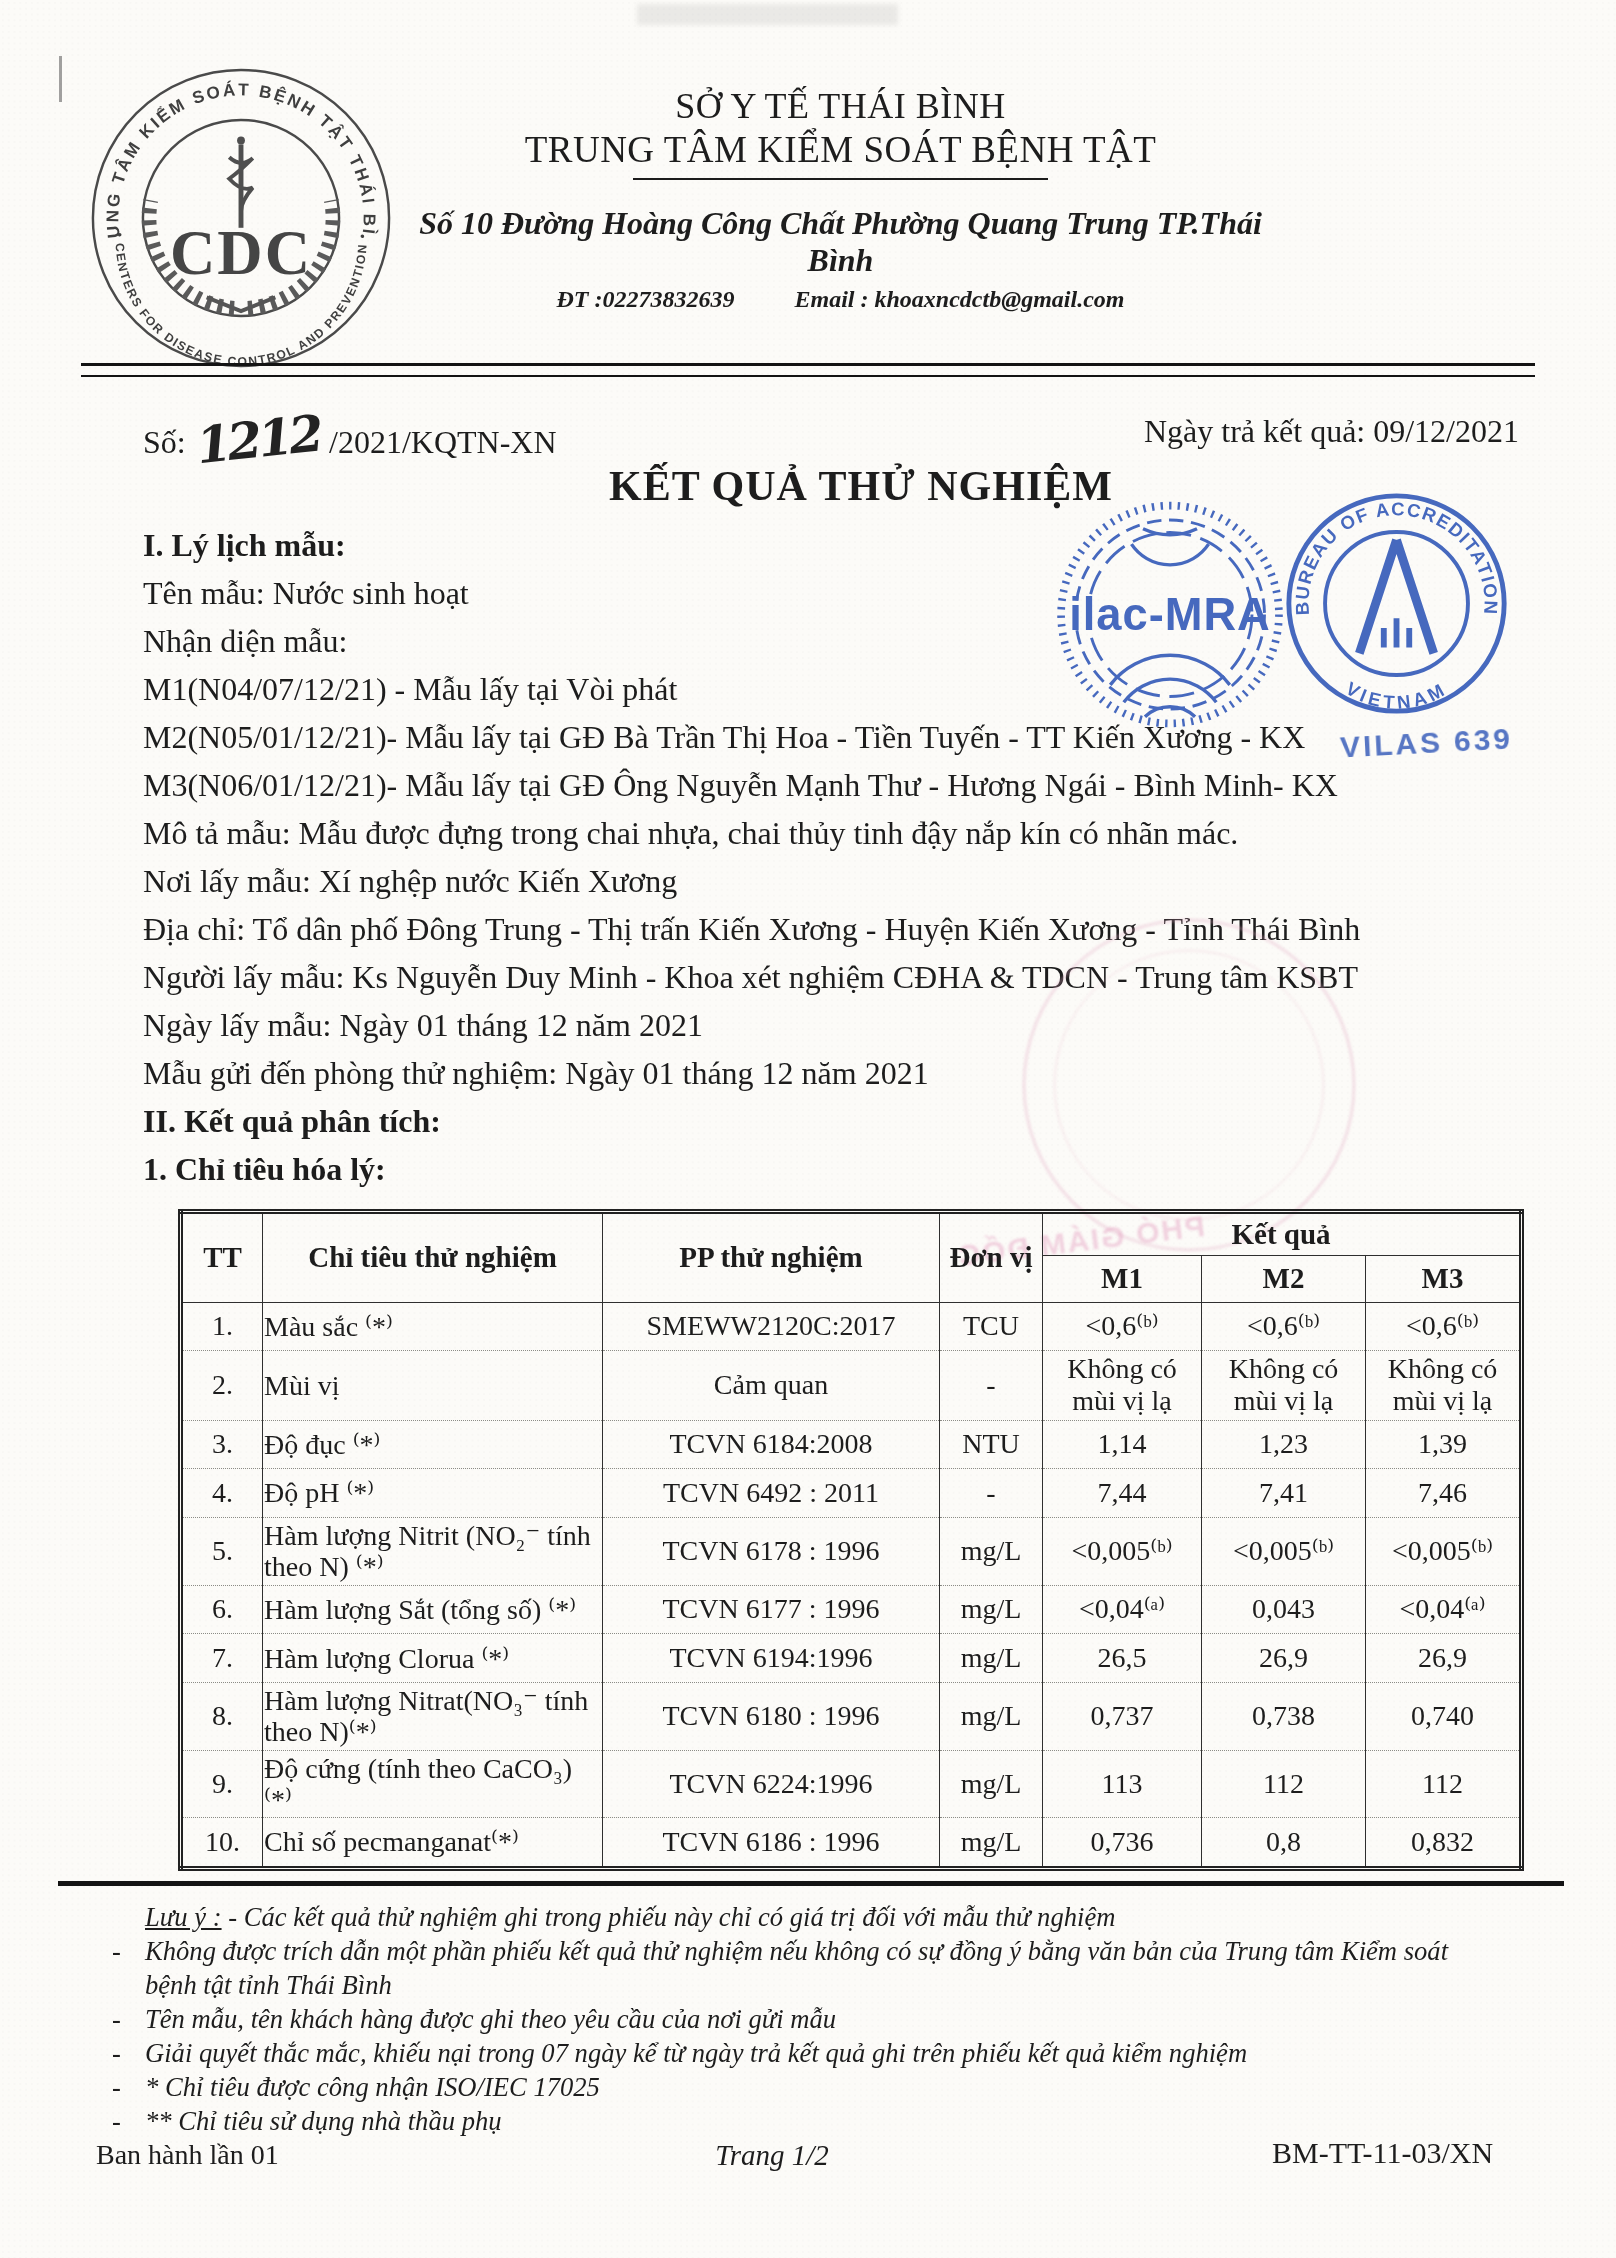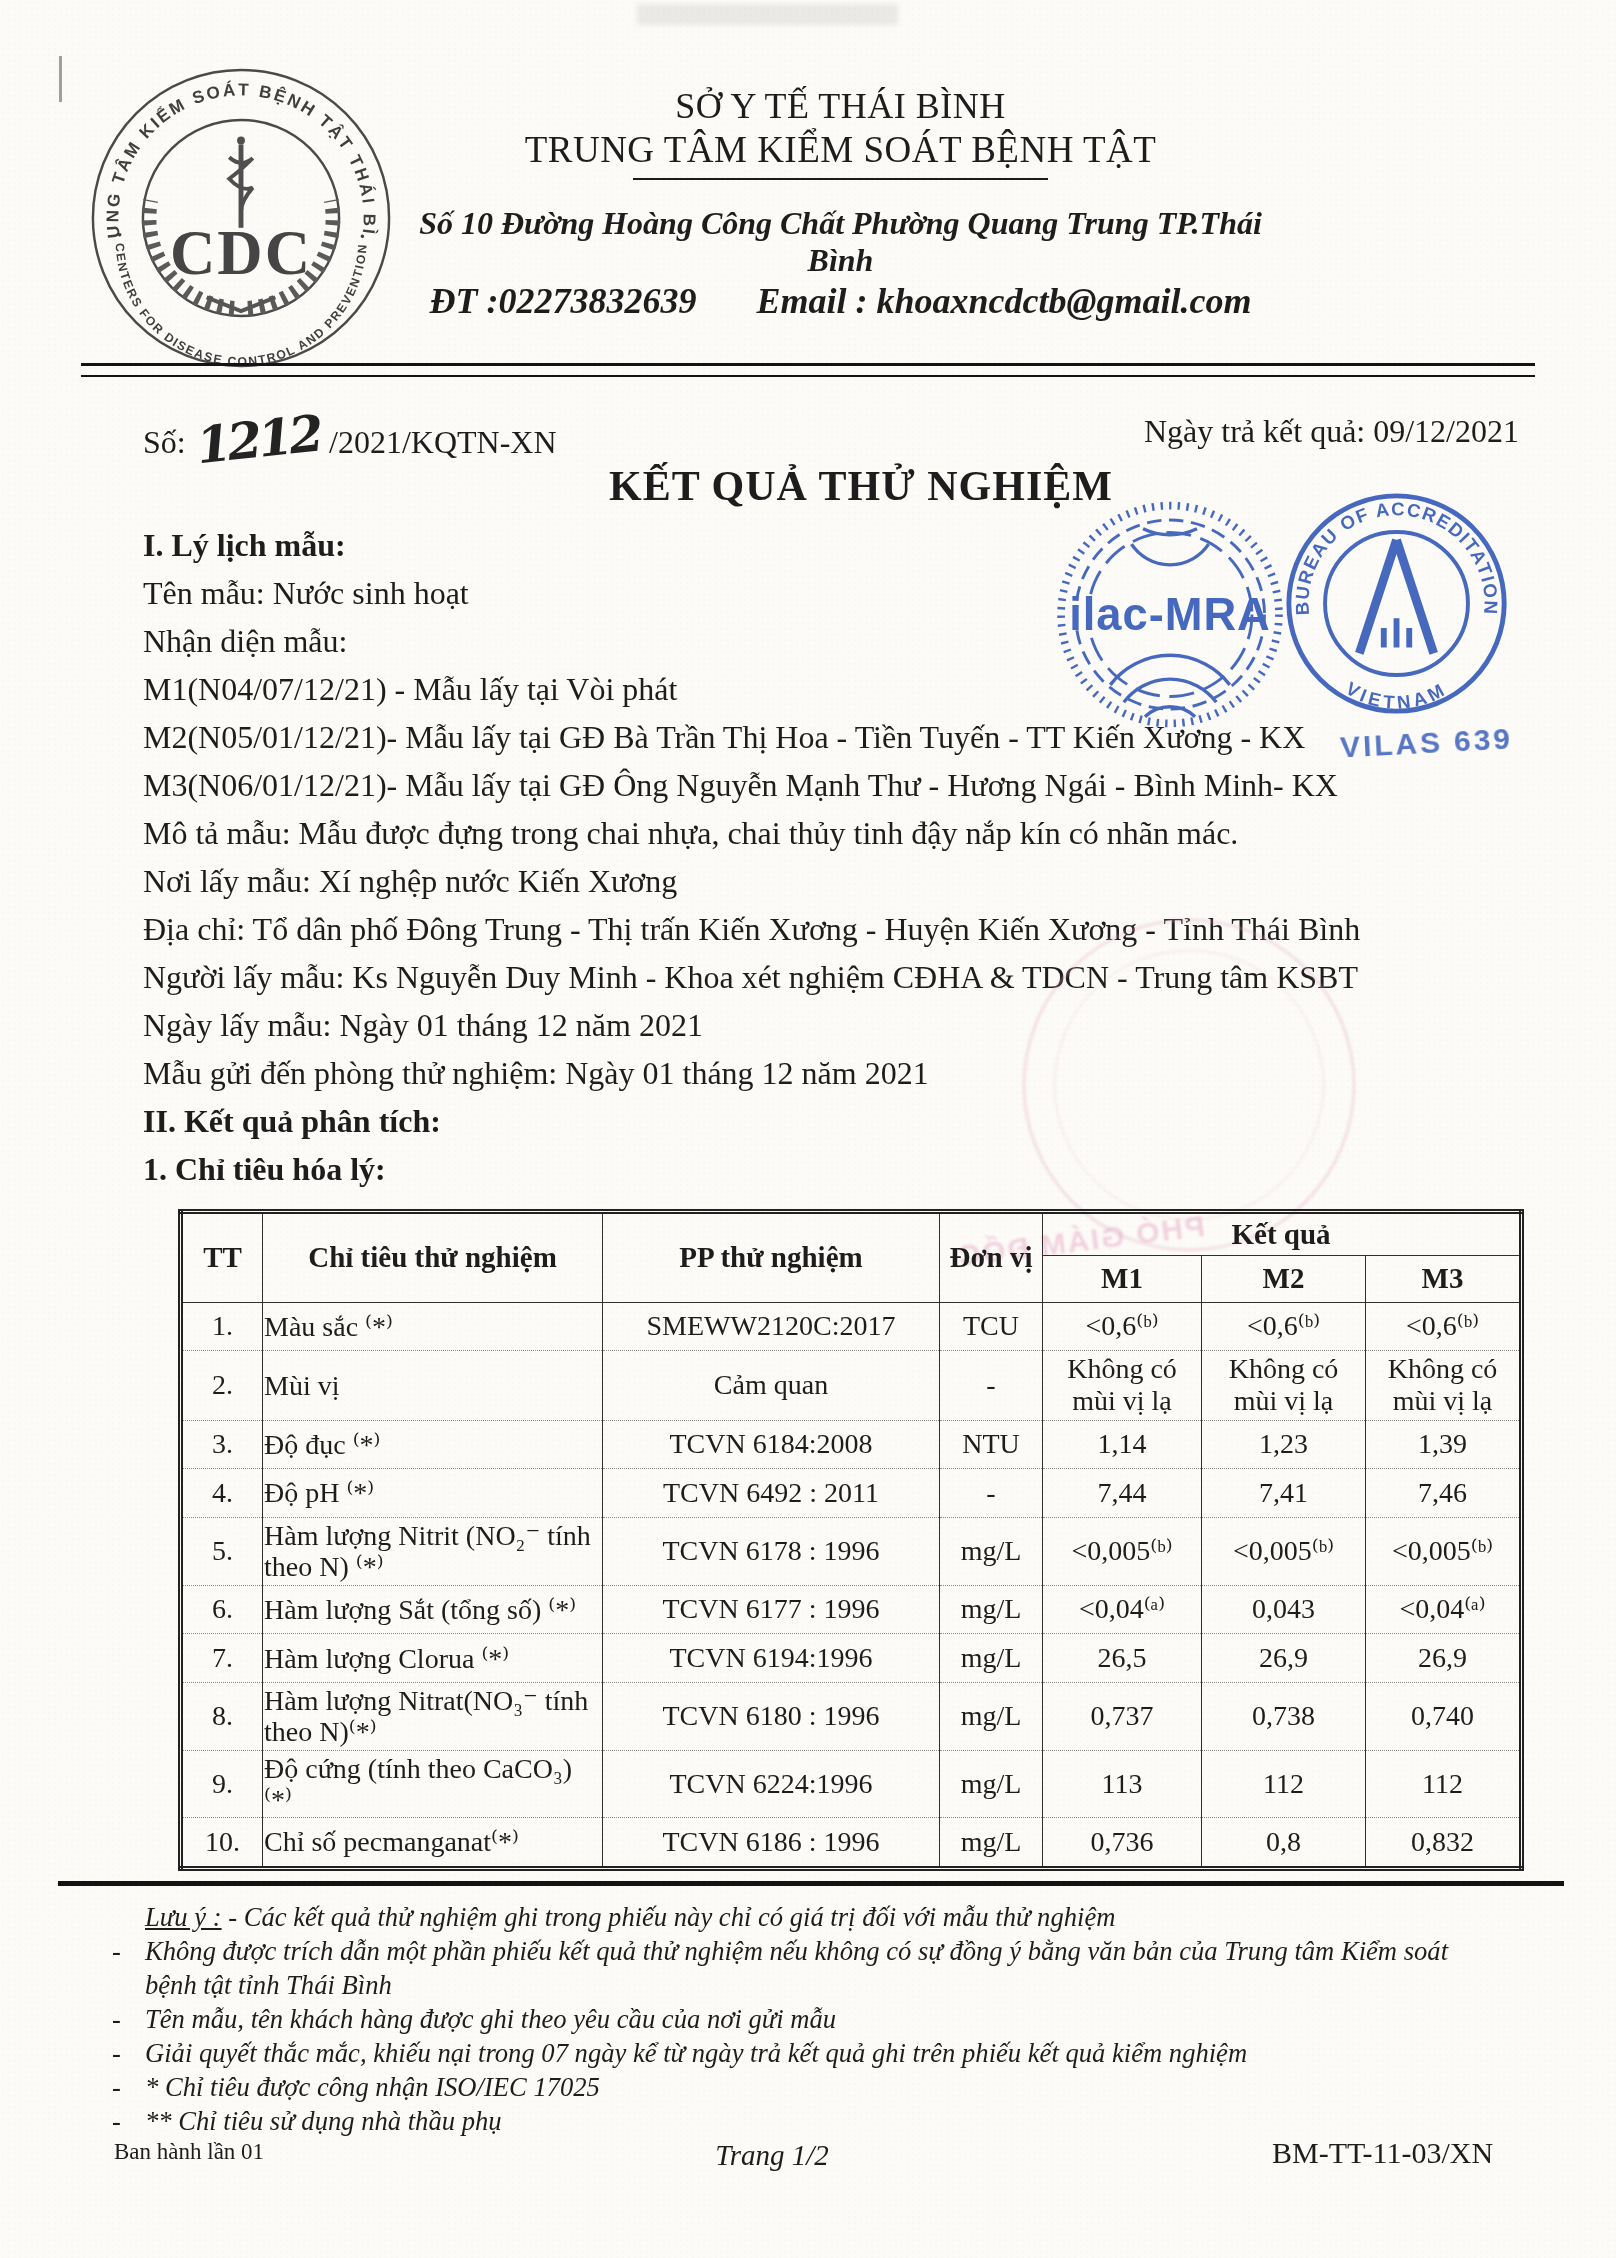--- a/index.html
+++ b/index.html
@@ -12,21 +12,21 @@
     font-family:"Liberation Serif","DejaVu Serif",serif;
     color:#1d1d1d;
   }
   
   .logo{position:absolute;left:89px;top:66px;}
   .lh{position:absolute;left:406px;top:85px;width:869px;text-align:center;}
   .lh .dept{font-size:36px;letter-spacing:0.5px;}
   .lh .org{font-size:37px;font-weight:normal;margin-top:1px;letter-spacing:0.5px;}
   .lh .org-underline{width:415px;height:0;border-bottom:2.9px solid #1c1c1c;margin:6.8px auto 0;}
   .lh .addr{font-size:32px;font-style:italic;font-weight:600;margin-top:25px;}
-  .lh .contact{font-size:36px;font-style:italic;font-weight:600;margin-top:1px;display:flex;justify-content:center;gap:60px;}
+  .lh .contact{font-size:24px;font-style:italic;font-weight:600;margin-top:7px;display:flex;justify-content:center;gap:60px;}
   .rule-double{position:absolute;left:81px;top:363px;width:1454px;height:8.7px;
     border-top:3.9px solid #131313;border-bottom:2.9px solid #131313;}
   
   .docnum{position:absolute;left:143px;top:406px;font-size:32px;}
   .handwritten{display:inline-block;font-size:50px;font-style:italic;font-weight:bold;
     font-family:"DejaVu Serif",serif;letter-spacing:-3.9px;transform:rotate(-6deg) translateY(3.9px);
     margin:0 1.9px;color:#232323;}
   .retdate{position:absolute;right:97px;top:413px;font-size:32px;}
   .title{position:absolute;left:0;right:0;top:462px;text-align:center;transform:translateX(53px);
     font-size:42px;font-weight:bold;letter-spacing:1px;}
@@ -58,21 +58,21 @@
   table.res tbody td{height:44px;border-top:1.9px dotted #8c8c86;}
   table.res td.c-name{text-align:left;padding-left:1px;line-height:1.12;}
   table.res td.c-res{line-height:1.15;}
   
   .sep-rule{position:absolute;left:58px;top:1881px;width:1506px;height:4.8px;background:#141414;}
   .notes{position:absolute;left:112px;top:1900px;width:1400px;font-size:26.6px;font-style:italic;line-height:34px;}
   .note-line{display:flex;}
   .note-line .dash{width:33px;flex:none;}
   .u{text-decoration:underline;}
   
-  .footer-l{position:absolute;left:114px;top:2139px;font-size:23px;}
+  .footer-l{position:absolute;left:96px;top:2139px;font-size:28px;}
   .footer-c{position:absolute;left:0;right:0;top:2139px;text-align:center;font-size:29px;font-style:italic;transform:translateX(-36px);}
   .footer-r{position:absolute;left:1272px;top:2136px;font-size:30px;}
 </style>
 </head>
 <body>
 
 <div class="page">
 
   <div class="smudge"></div>
   <div class="edge-mark"></div>

